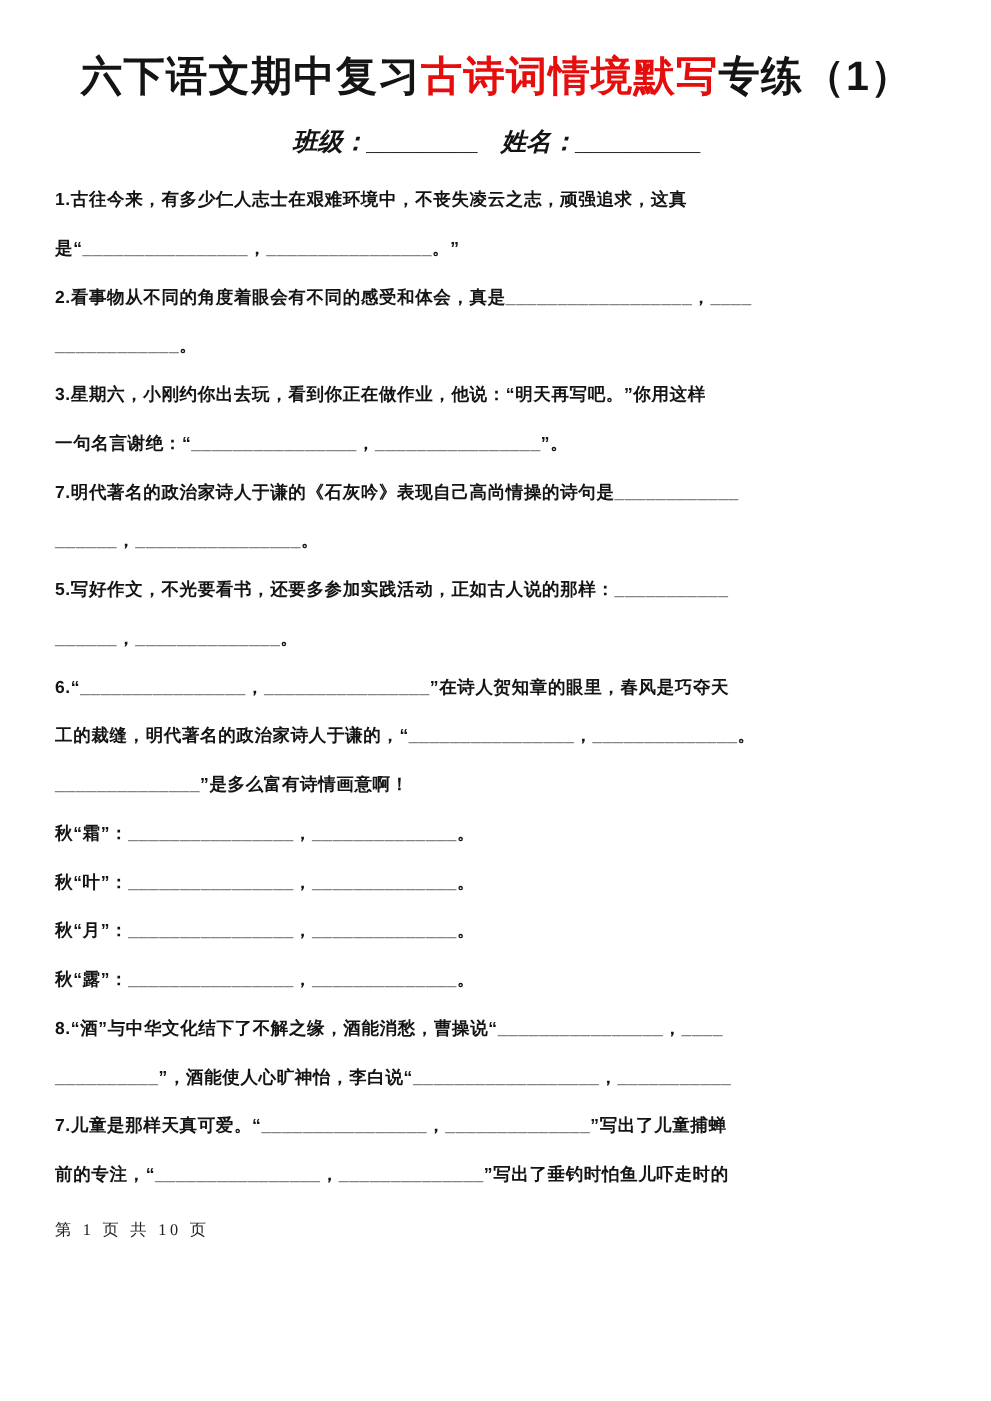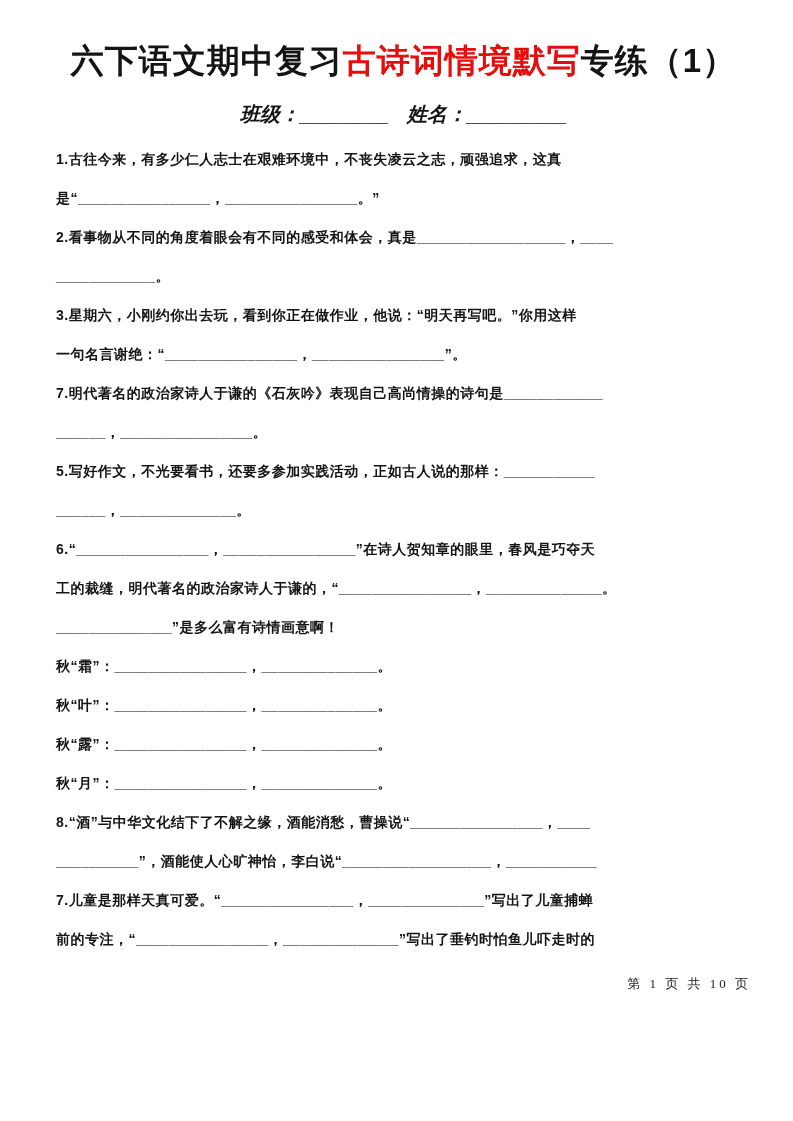--- a/index.html
+++ b/index.html
@@ -11,21 +11,21 @@
     width: 793px;
     height: 1121px;
     overflow: hidden;
     font-family: "Liberation Sans", "DejaVu Sans", sans-serif;
     color: #141414;
   }
   .page {
     box-sizing: border-box;
     width: 793px;
     height: 1121px;
-    padding: 36px 42px 0 56px;
+    padding: 36px 42px 0 44px;
   }
   .title {
     margin: 0;
     text-align: center;
     font-size: 33px;
     font-weight: 800;
     letter-spacing: 1px;
     line-height: 50px;
     white-space: nowrap;
   }
@@ -46,21 +46,21 @@
   }
   .line {
     font-size: 14px;
     font-weight: 700;
     line-height: 39px;
     white-space: nowrap;
     letter-spacing: 0.5px;
   }
   .footer {
     margin-top: 16px;
-    text-align: right;
+    text-align: left;
     font-family: "Liberation Serif", "DejaVu Serif", serif;
     font-size: 13px;
     font-weight: 400;
     letter-spacing: 3px;
     color: #222222;
   }
 </style>
 </head>
 <body>
 
@@ -79,22 +79,22 @@
     <div class="line">一句名言谢绝：“________________，________________”。</div>
     <div class="line">7.明代著名的政治家诗人于谦的《石灰吟》表现自己高尚情操的诗句是____________</div>
     <div class="line">______，________________。</div>
     <div class="line">5.写好作文，不光要看书，还要多参加实践活动，正如古人说的那样：___________</div>
     <div class="line">______，______________。</div>
     <div class="line">6.“________________，________________”在诗人贺知章的眼里，春风是巧夺天</div>
     <div class="line">工的裁缝，明代著名的政治家诗人于谦的，“________________，______________。</div>
     <div class="line">______________”是多么富有诗情画意啊！</div>
     <div class="line">秋“霜”：________________，______________。</div>
     <div class="line">秋“叶”：________________，______________。</div>
+    <div class="line">秋“月”：________________，______________。</div>
     <div class="line">秋“露”：________________，______________。</div>
-    <div class="line">秋“月”：________________，______________。</div>
     <div class="line">8.“酒”与中华文化结下了不解之缘，酒能消愁，曹操说“________________，____</div>
     <div class="line">__________”，酒能使人心旷神怡，李白说“__________________，___________</div>
     <div class="line">7.儿童是那样天真可爱。“________________，______________”写出了儿童捕蝉</div>
     <div class="line">前的专注，“________________，______________”写出了垂钓时怕鱼儿吓走时的</div>
   </div>
 
   <div class="footer">第 1 页 共 10 页</div>
 
 </div>
 

